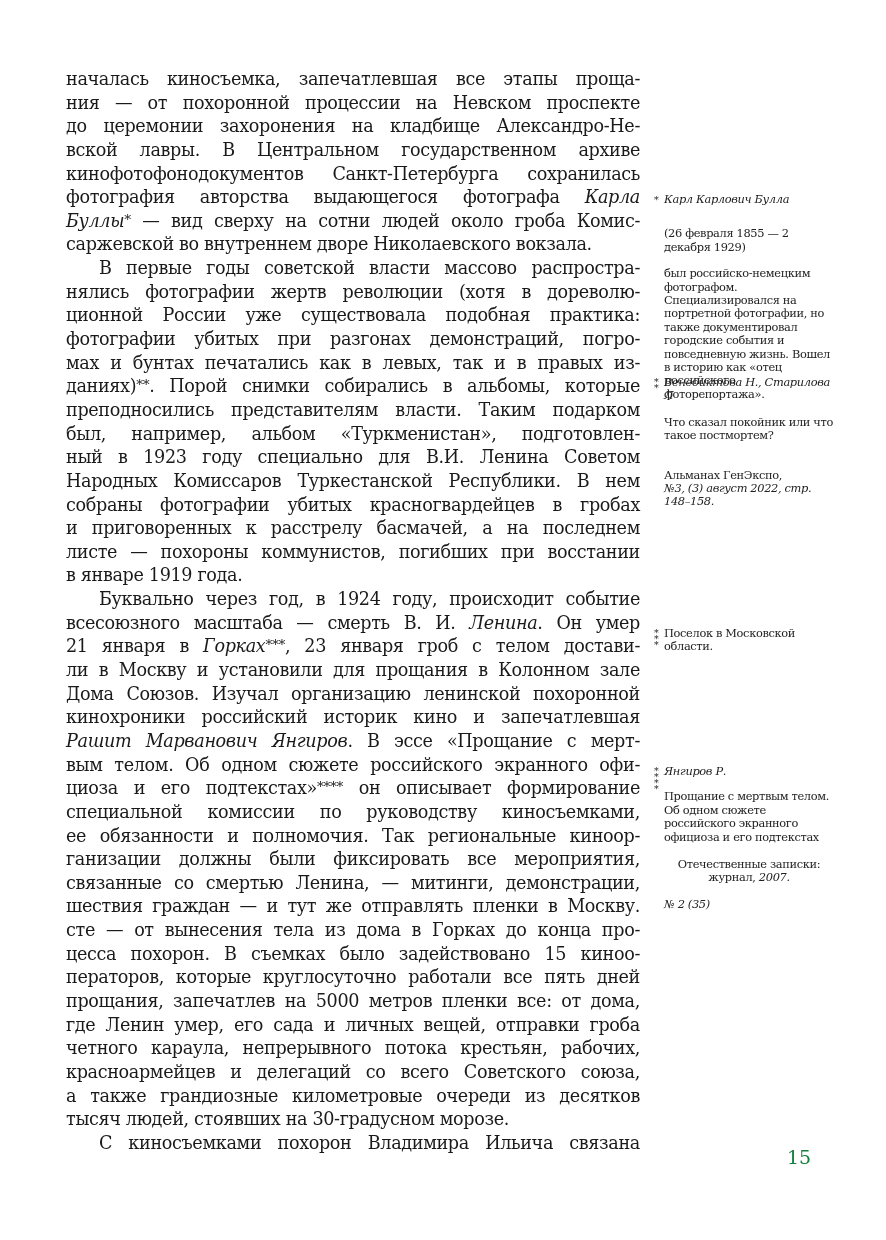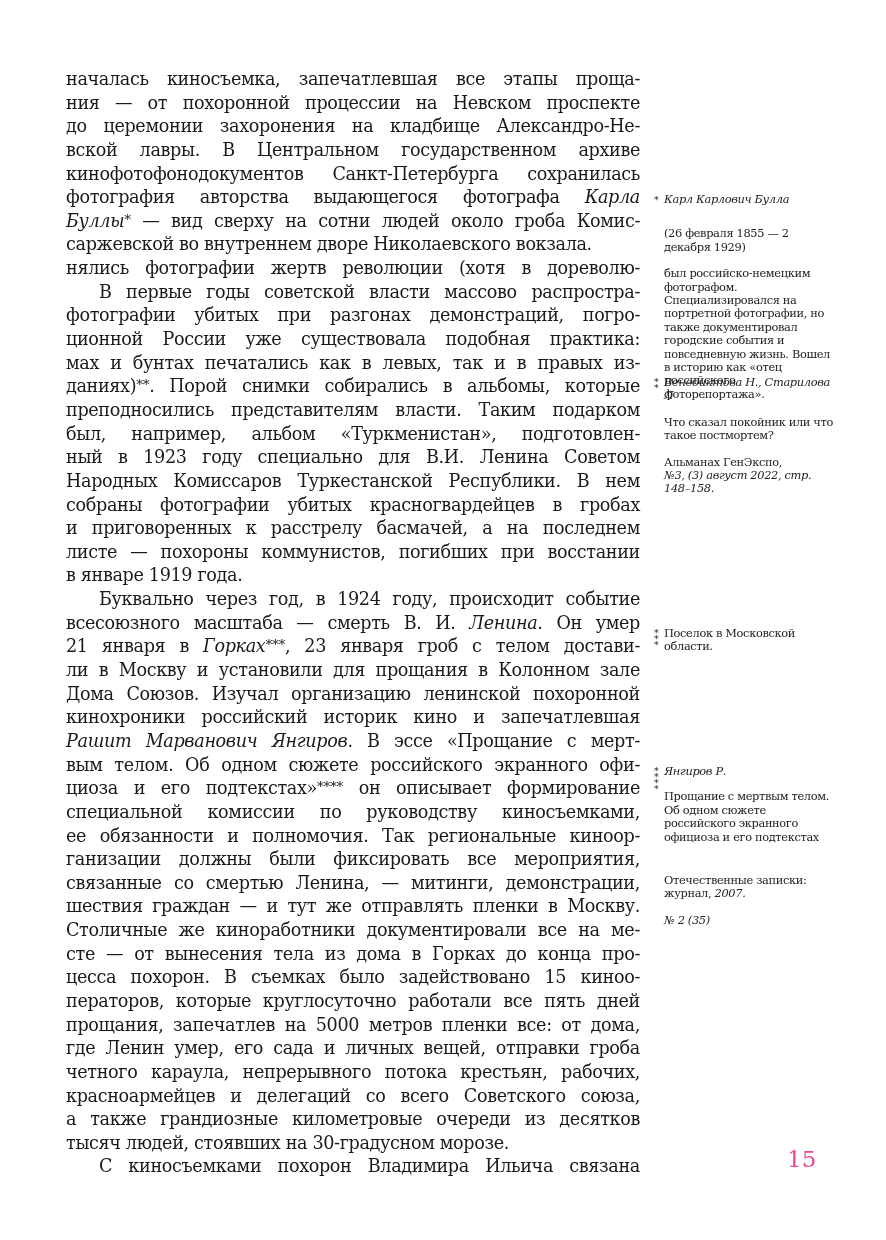--- a/index.html
+++ b/index.html
@@ -93,42 +93,42 @@
       margin-top: 13px;
     }
     .note .ital {
       font-style: italic;
     }
     .page-number {
       position: absolute;
       left: 787px;
       top: 1146px;
       font-family: "DejaVu Serif", serif;
-      font-size: 23px;
-      color: #ec4899;
+      font-size: 19px;
+      color: #15803d;
     }
   </style>
 </head>
 <body>
 
 <div class="page">
 
   <div class="main-column" id="main-column">
       <span class="line"><span>началась киносъемка, запечатлевшая все этапы проща-</span></span>
       <span class="line"><span>ния — от похоронной процессии на Невском проспекте</span></span>
       <span class="line"><span>до церемонии захоронения на кладбище Александро-Не-</span></span>
       <span class="line"><span>вской лавры. В Центральном государственном архиве</span></span>
       <span class="line"><span>кинофотофонодокументов Санкт-Петербурга сохранилась</span></span>
       <span class="line"><span>фотография авторства выдающегося фотографа</span> <span class="it">Карла</span></span>
       <span class="line"><span class="it">Буллы</span><sup>*</sup><span> — вид сверху на сотни людей около гроба Комис-</span></span>
       <span class="line last"><span>саржевской во внутреннем дворе Николаевского вокзала.</span></span>
+      <span class="line indent"><span>В первые годы советской власти массово распростра-</span></span>
       <span class="line"><span>нялись фотографии жертв революции (хотя в дореволю-</span></span>
-      <span class="line indent"><span>В первые годы советской власти массово распростра-</span></span>
+      <span class="line"><span>ционной России уже существовала подобная практика:</span></span>
       <span class="line"><span>фотографии убитых при разгонах демонстраций, погро-</span></span>
-      <span class="line"><span>ционной России уже существовала подобная практика:</span></span>
       <span class="line"><span>мах и бунтах печатались как в левых, так и в правых из-</span></span>
       <span class="line"><span>даниях)</span><sup>**</sup><span>. Порой снимки собирались в альбомы, которые</span></span>
       <span class="line"><span>преподносились представителям власти. Таким подарком</span></span>
       <span class="line"><span>был, например, альбом «Туркменистан», подготовлен-</span></span>
       <span class="line"><span>ный в 1923 году специально для В.И. Ленина Советом</span></span>
       <span class="line"><span>Народных Комиссаров Туркестанской Республики. В нем</span></span>
       <span class="line"><span>собраны фотографии убитых красногвардейцев в гробах</span></span>
       <span class="line"><span>и приговоренных к расстрелу басмачей, а на последнем</span></span>
       <span class="line"><span>листе — похороны коммунистов, погибших при восстании</span></span>
       <span class="line last"><span>в январе 1919 года.</span></span>
@@ -139,21 +139,20 @@
       <span class="line"><span>Дома Союзов. Изучал организацию ленинской похоронной</span></span>
       <span class="line"><span>кинохроники российский историк кино и запечатлевшая</span></span>
       <span class="line"><span class="it">Рашит Марванович Янгиров</span><span>. В эссе «Прощание с мерт-</span></span>
       <span class="line"><span>вым телом. Об одном сюжете российского экранного офи-</span></span>
       <span class="line"><span>циоза и его подтекстах»</span><sup>****</sup><span> он описывает формирование</span></span>
       <span class="line"><span>специальной комиссии по руководству киносъемками,</span></span>
       <span class="line"><span>ее обязанности и полномочия. Так региональные киноор-</span></span>
       <span class="line"><span>ганизации должны были фиксировать все мероприятия,</span></span>
       <span class="line"><span>связанные со смертью Ленина, — митинги, демонстрации,</span></span>
       <span class="line"><span>шествия граждан — и тут же отправлять пленки в Москву.</span></span>
-      <span class="line"><span>Столичные же киноработники документировали все на ме-</span></span>
       <span class="line"><span>сте — от вынесения тела из дома в Горках до конца про-</span></span>
       <span class="line"><span>цесса похорон. В съемках было задействовано 15 киноо-</span></span>
       <span class="line"><span>ператоров, которые круглосуточно работали все пять дней</span></span>
       <span class="line"><span>прощания, запечатлев на 5000 метров пленки все: от дома,</span></span>
       <span class="line"><span>где Ленин умер, его сада и личных вещей, отправки гроба</span></span>
       <span class="line"><span>четного караула, непрерывного потока крестьян, рабочих,</span></span>
       <span class="line"><span>красноармейцев и делегаций со всего Советского союза,</span></span>
       <span class="line"><span>а также грандиозные километровые очереди из десятков</span></span>
       <span class="line last"><span>тысяч людей, стоявших на 30-градусном морозе.</span></span>
       <span class="line indent"><span>С киносъемками похорон Владимира Ильича связана</span></span>
@@ -168,38 +167,38 @@
         <span class="block" style="margin-top:21px;">(26 февраля 1855 — 2 декабря 1929)</span>
         <span class="block" style="margin-top:13px;">был российско-немецким фотографом. Специализировался на портретной фотографии, но также документировал городские события и повседневную жизнь. Вошел в историю как «отец российского фоторепортажа».</span>
       </div>
     </div>
 
     <div class="note" style="top:376px;">
       <span class="marker" style="top:3px;">*<br>*</span>
       <div class="body">
         <span class="author">Венедиктова Н., Старилова Л</span>
         <span class="block" style="margin-top:13px;">Что сказал покойник или что такое постмортем?</span>
-        <span class="block" style="margin-top:13px;">Альманах ГенЭкспо,</span>
+        <span class="block" style="margin-top:26px;">Альманах ГенЭкспо,</span>
         <span class="ital" style="display:block;">№3, (3) август 2022, стр. 148–158.</span>
       </div>
     </div>
 
     <div class="note" style="top:627px;">
       <span class="marker" style="top:3px;">*<br>*<br>*</span>
       <div class="body">
         <span>Поселок в Московской области.</span>
       </div>
     </div>
 
     <div class="note" style="top:765px;">
       <span class="marker" style="top:3px;">*<br>*<br>*<br>*</span>
       <div class="body">
         <span class="author">Янгиров Р.</span>
         <span class="block" style="margin-top:12px;">Прощание с мертвым телом. Об одном сюжете российского экранного официоза и его подтекстах</span>
-        <span class="block" style="margin-top:30px;"><span>Отечественные записки: журнал,</span> <span class="ital">2007.</span></span>
+        <span class="block" style="margin-top:14px;text-align:center;"><span>Отечественные записки: журнал,</span> <span class="ital">2007.</span></span>
         <span class="block ital" style="margin-top:13px;">№ 2 (35)</span>
       </div>
     </div>
 
   </div>
 
   <div class="page-number">15</div>
 </div>
 
 </body></html>

